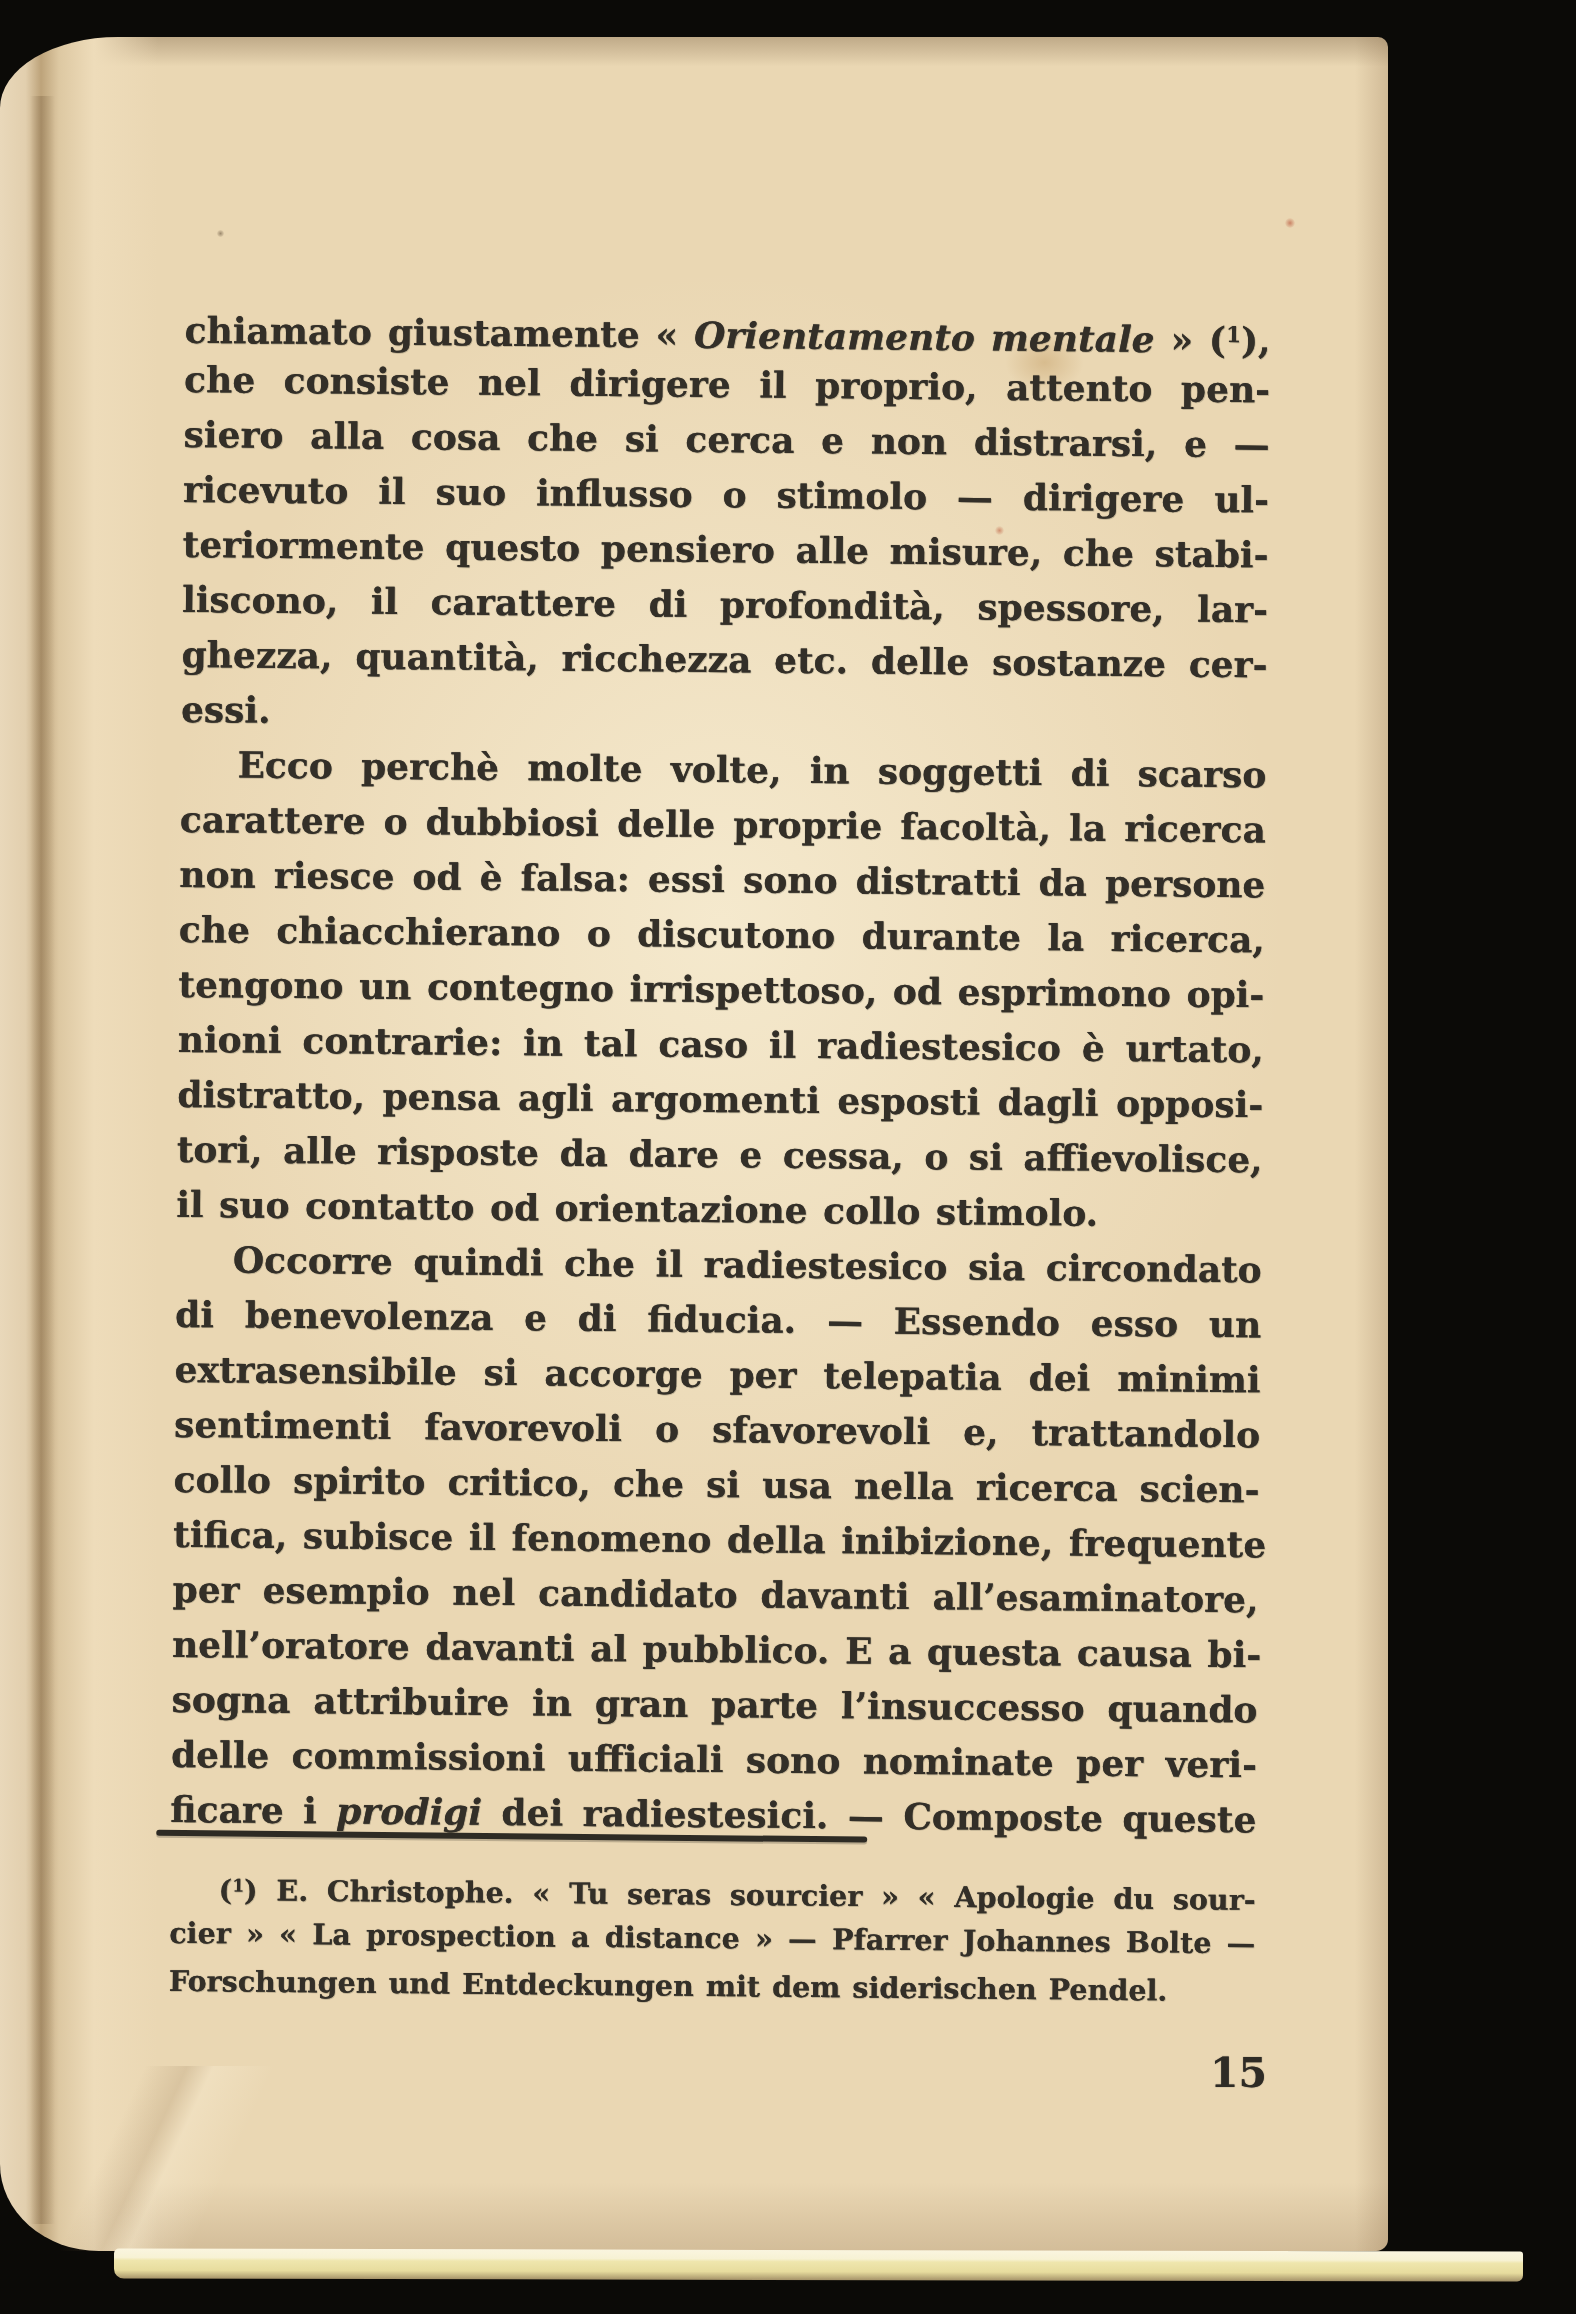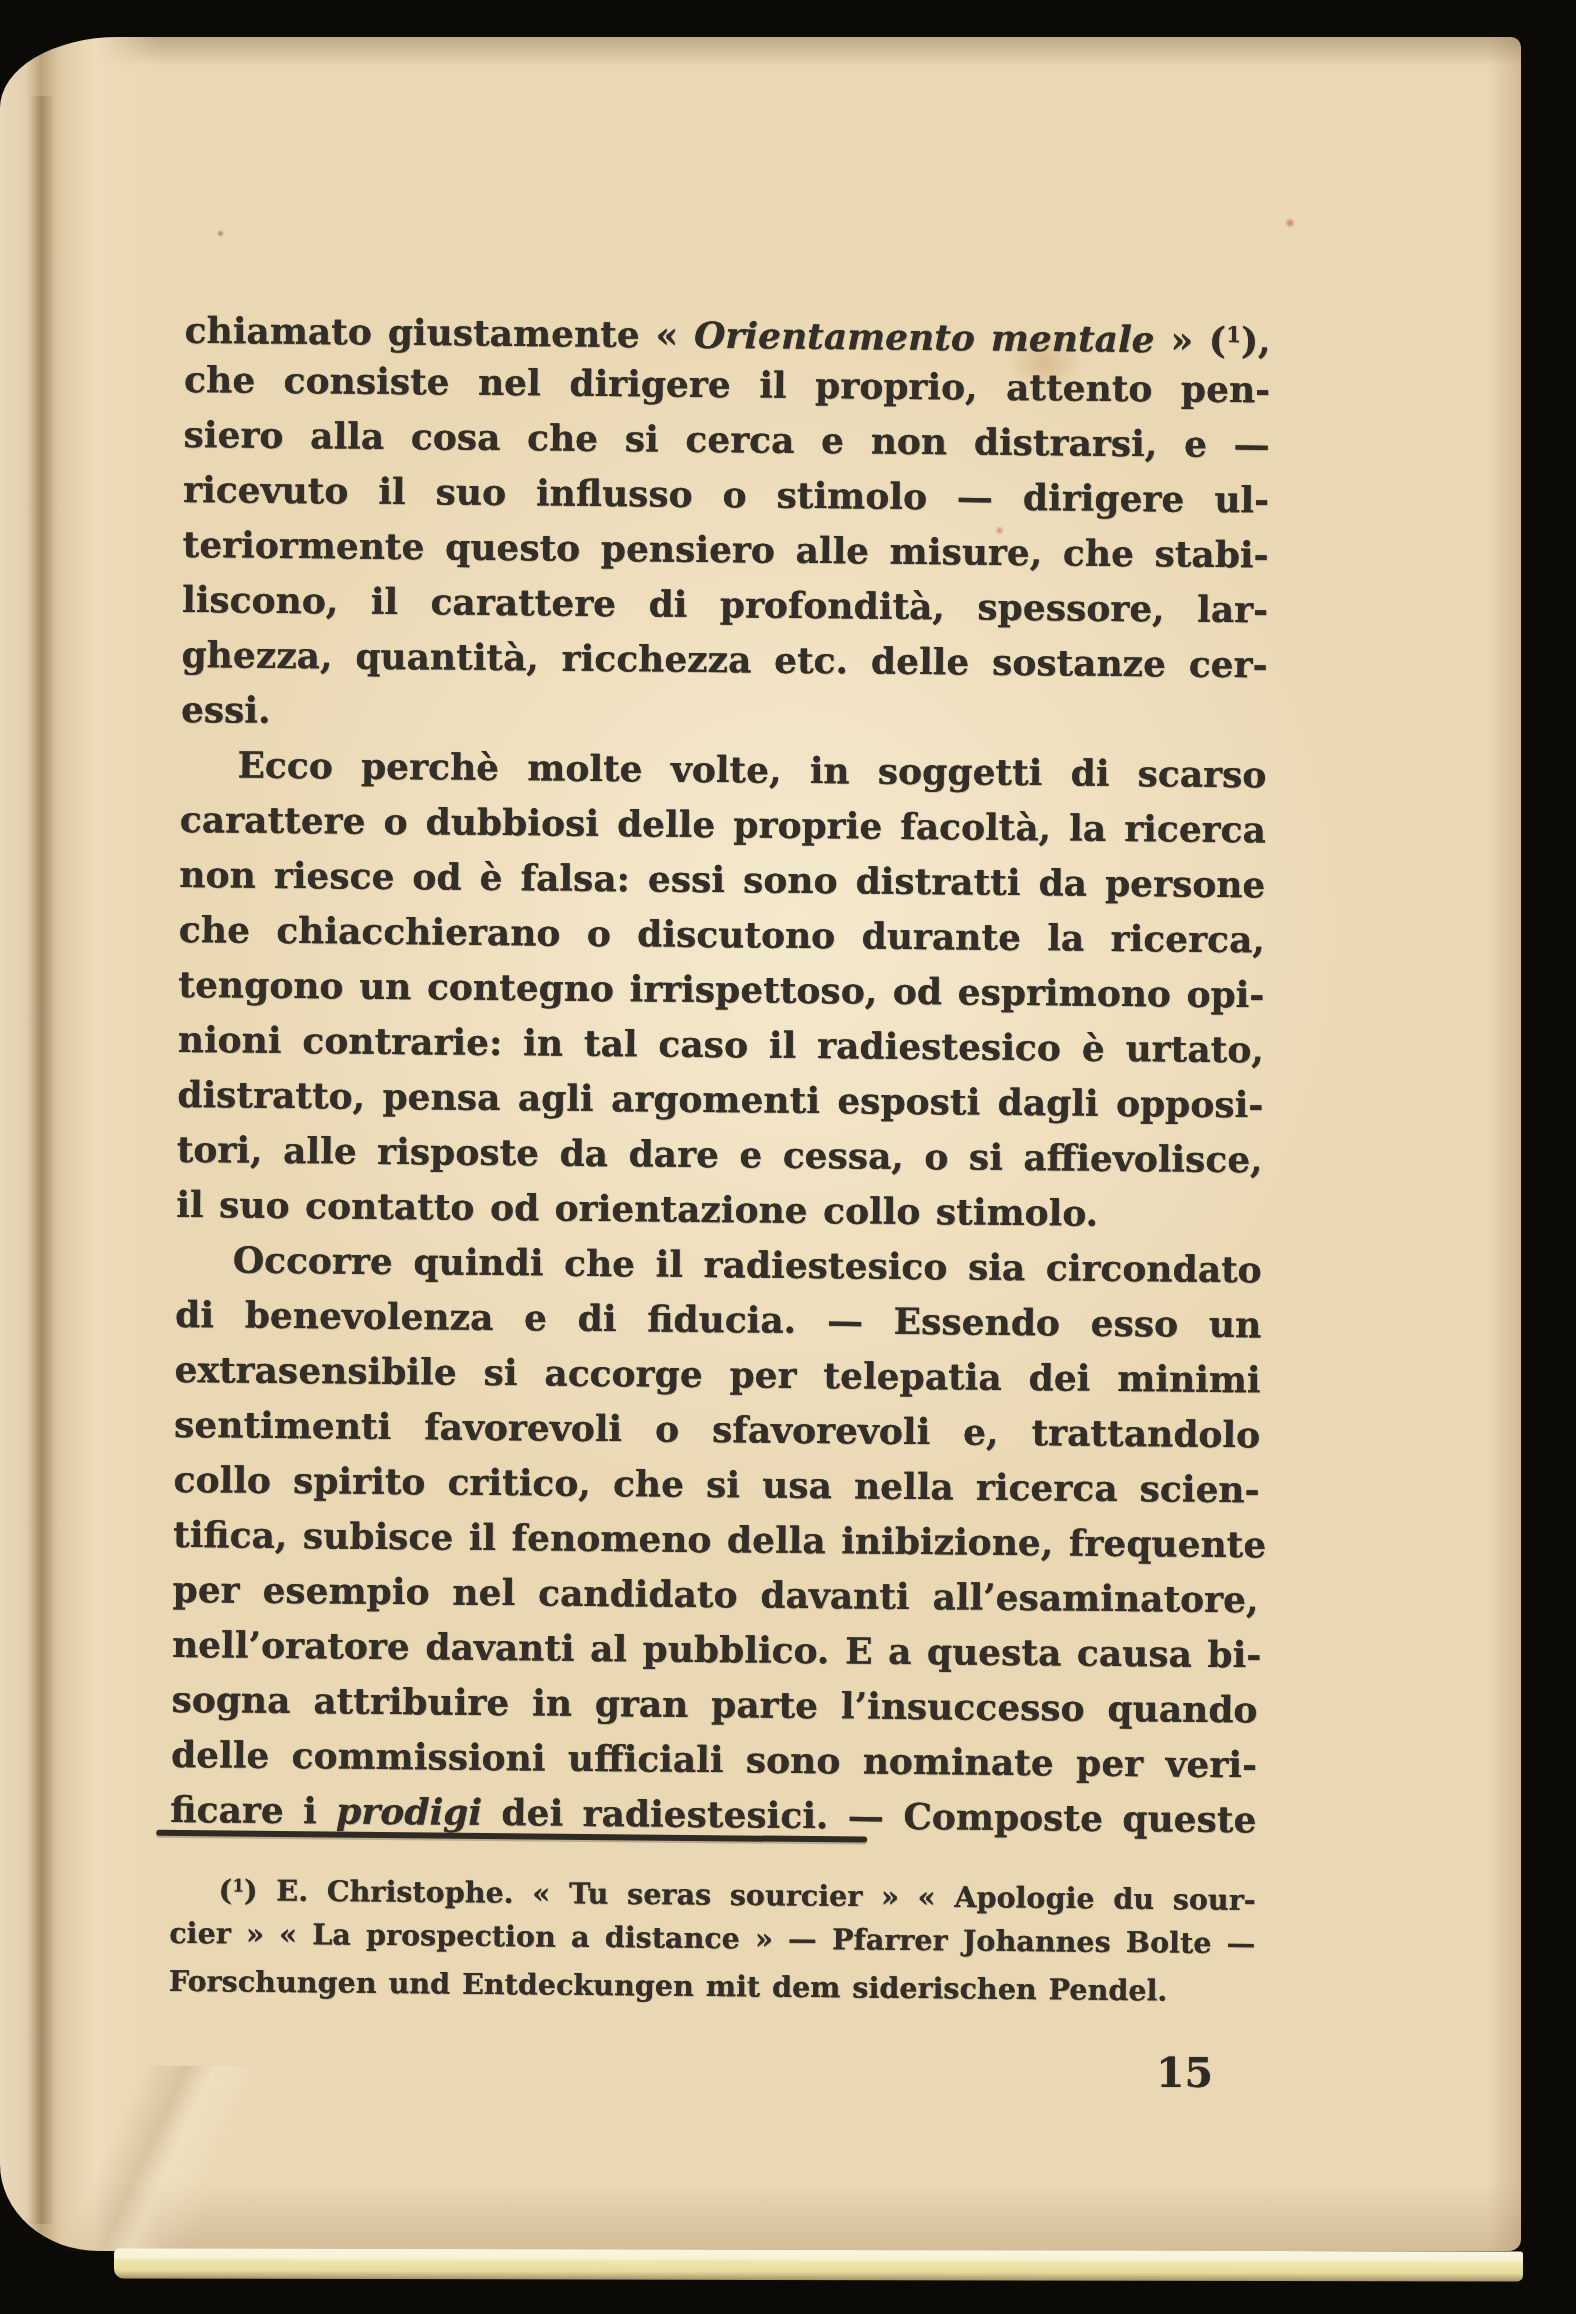--- a/index.html
+++ b/index.html
@@ -13,21 +13,21 @@
     position: relative;
     overflow: hidden;
     font-family: "DejaVu Serif", "Liberation Serif", serif;
   }
 
   
   .page {
     position: absolute;
     left: 0;
     top: 37px;
-    width: 1521px;
+    width: 1388px;
     height: 2214px;
     background:
       radial-gradient(ellipse 58% 42% at 52% 40%, rgba(246,235,208,0.9) 0%, rgba(246,235,208,0) 70%),
       linear-gradient(90deg, #e9d8ba 0px, #e2cfae 25.6px, #bda37a 41px, #ddc8a2 59px, #eedcba 94px, rgba(238,220,186,0) 158px),
       linear-gradient(180deg, rgba(120,95,65,0.38) 0px, rgba(120,95,65,0) 29.6px),
       linear-gradient(270deg, rgba(150,120,85,0.30) 0px, rgba(150,120,85,0) 33px),
       linear-gradient(0deg, rgba(150,120,85,0.28) 0px, rgba(150,120,85,0) 69px),
       #ead7b3;
     border-radius: 118px 9.9px 11.8px 99px / 71px 9.9px 11.8px 87px;
   }
@@ -108,21 +108,21 @@
     width: 1086px;
     font-size: 28.6px;
     line-height: 48px;
     word-spacing: 2px;
   }
   .footnote .line { height: 48px; }
   .footnote .line.indent { text-indent: 49px; }
 
   .pageno {
     position: absolute;
-    left: 1156px;
+    left: 1210px;
     top: 2012px;
     width: 89px;
     color: #2e2b25;
     font-size: 41px;
     font-weight: bold;
     text-align: left;
     text-shadow: 0 0 1px rgba(46,43,37,0.8);
   }
 
   

